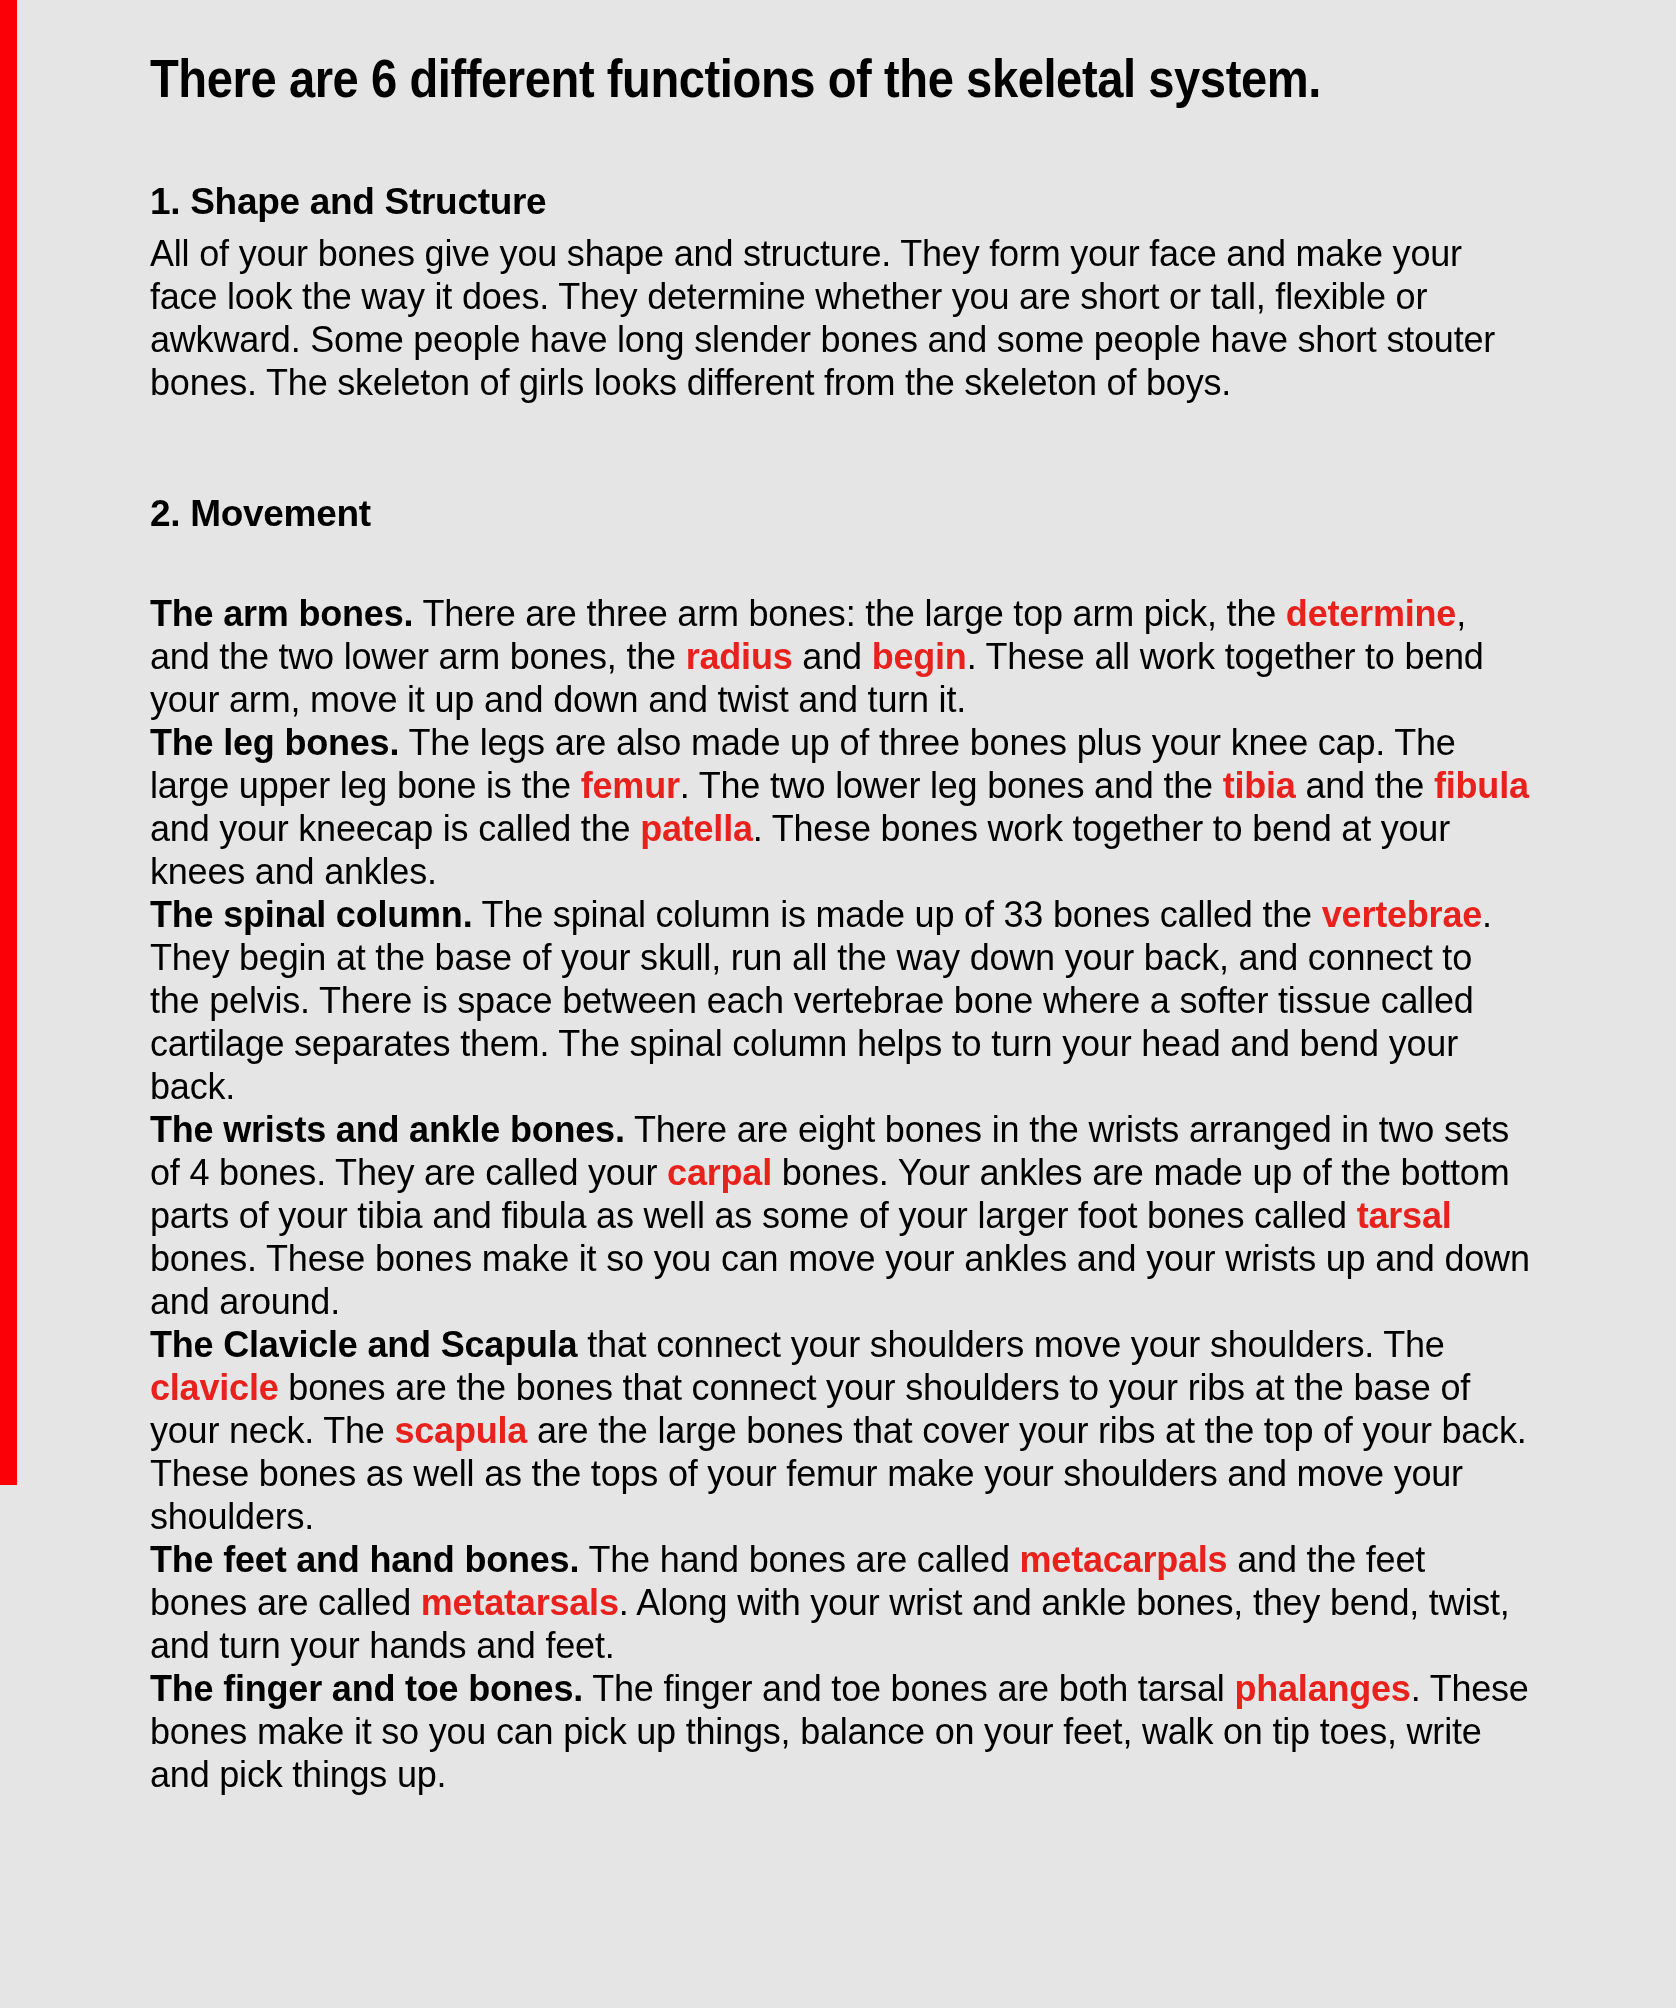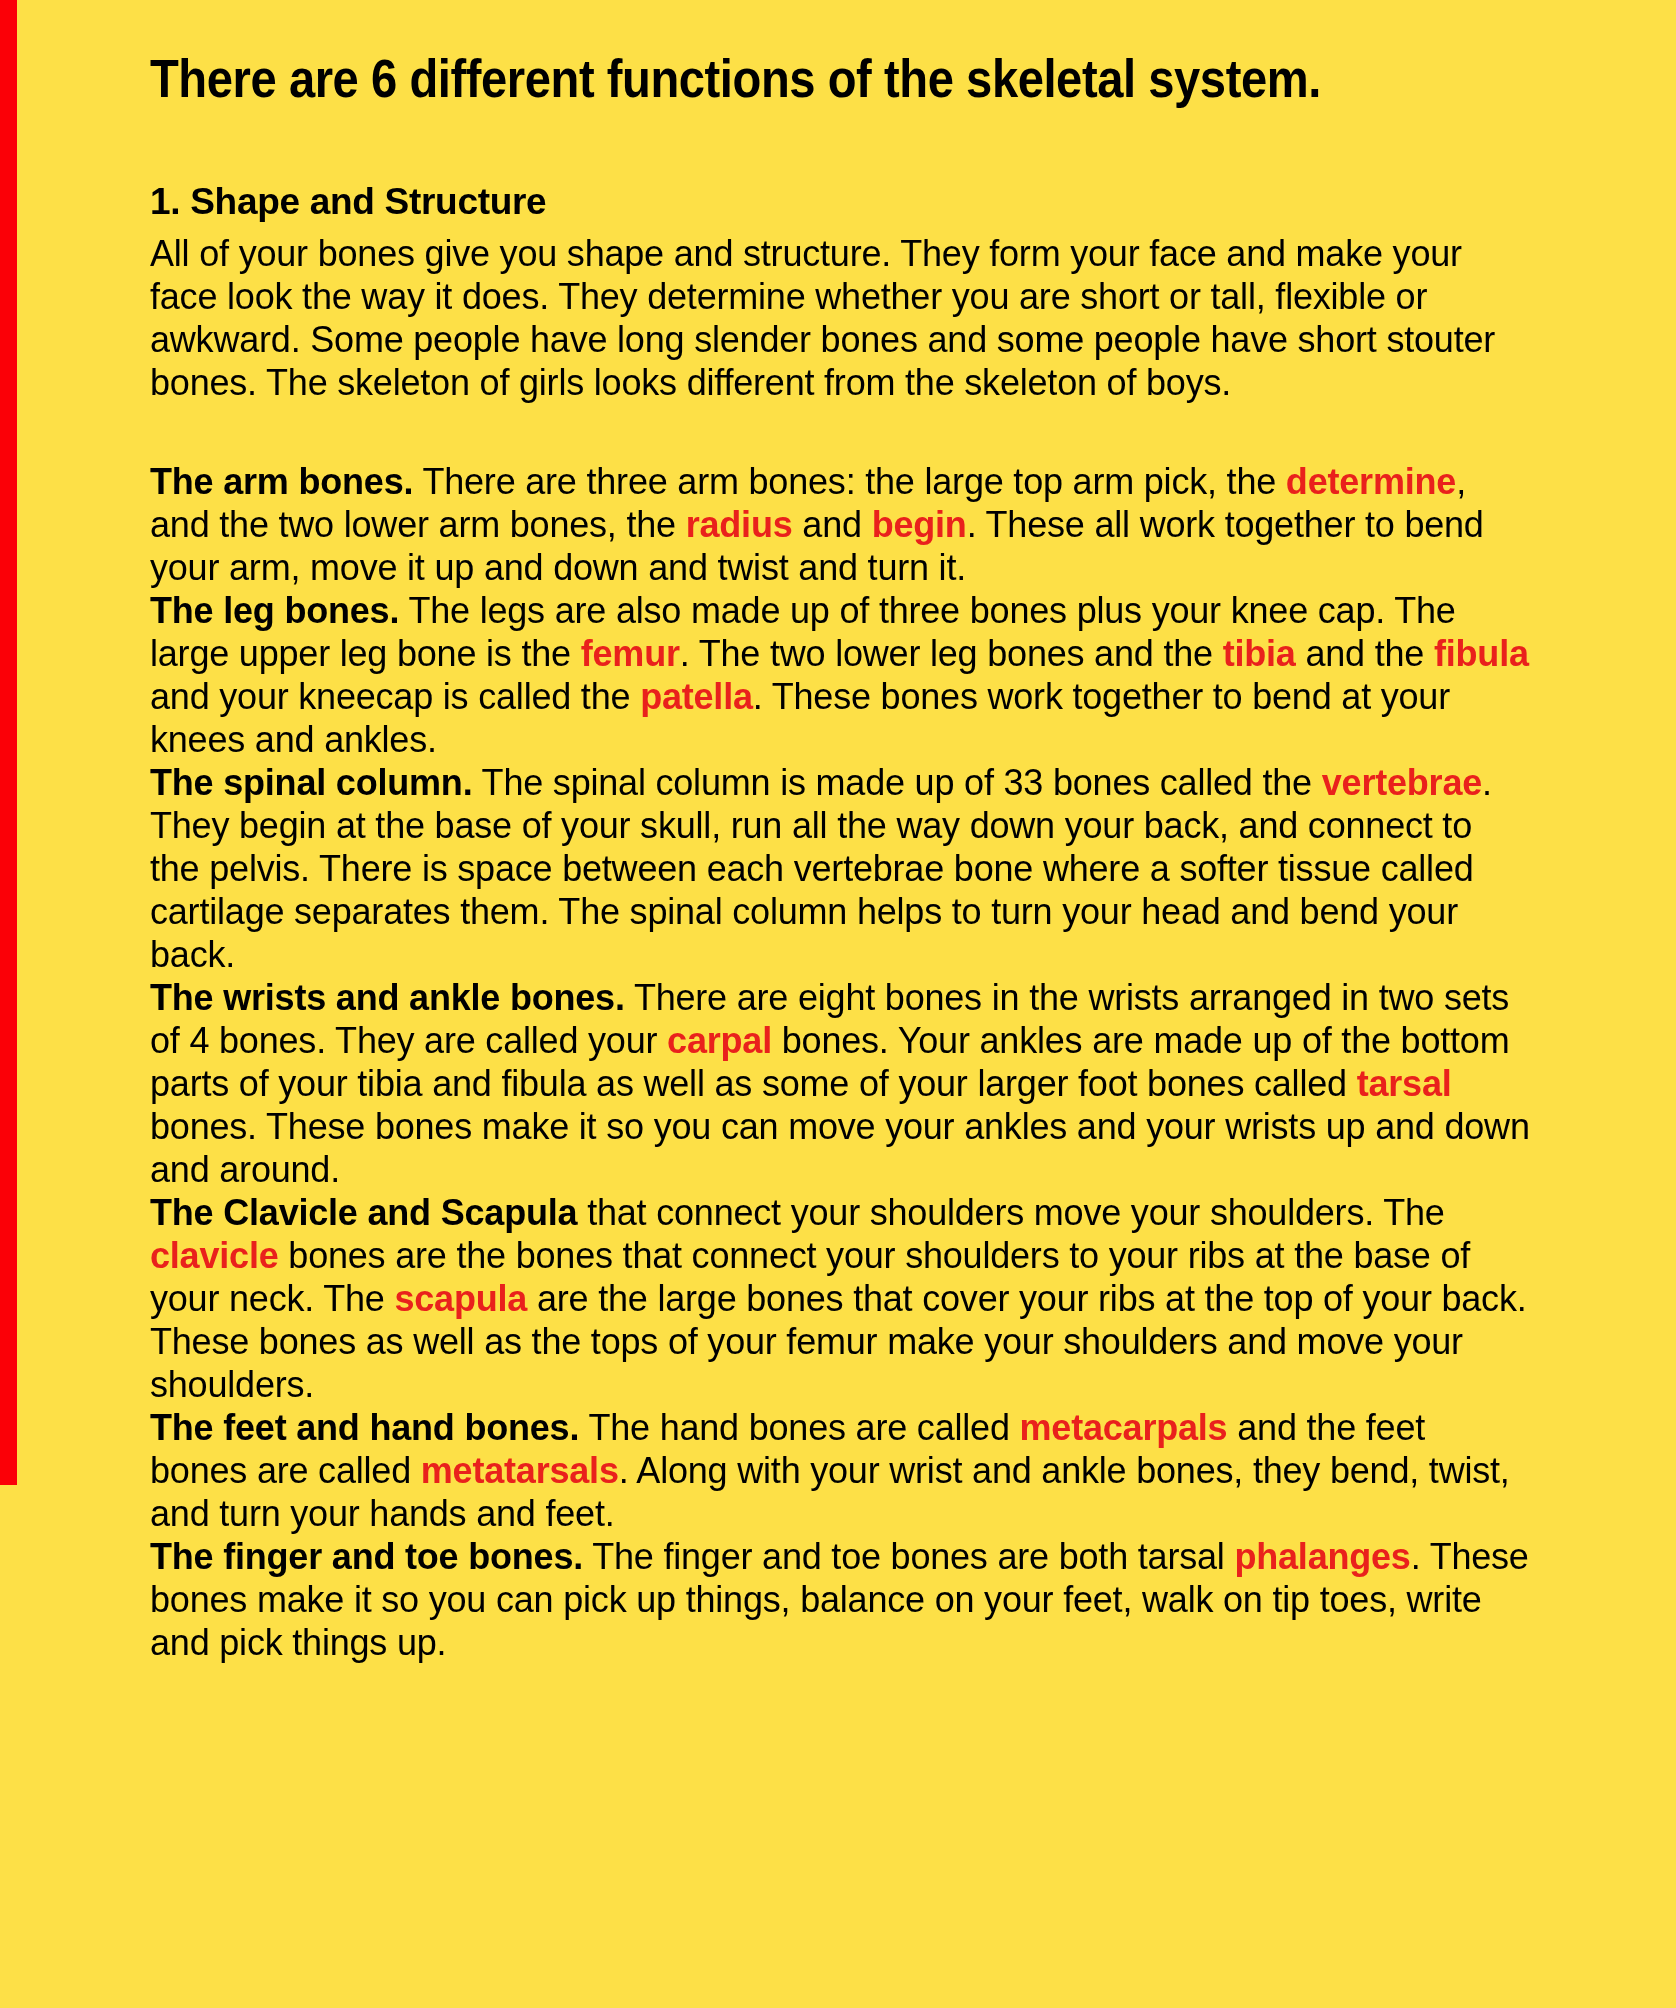--- a/index.html
+++ b/index.html
@@ -1,20 +1,20 @@
 <!DOCTYPE html>
 <html style="--accent-red: #e9211c; --bar-red: #fb0007;"><head>
 <meta charset="utf-8">
 <style>
   html, body { margin: 0; padding: 0; background: #ffffff; }
   .page {
     position: relative;
     width: 1676px;
     height: 2008px;
-    background: #fde047;
+    background: #e5e5e5;
     overflow: hidden;
     font-family: "Liberation Sans", "DejaVu Sans", sans-serif;
     color: #000000;
   }
   .left-bar {
     position: absolute;
     left: 0;
     top: 0;
     width: 17px;
     height: 1485px;
@@ -64,20 +64,21 @@
   <div class="content">
 
     <h1 class="doc-title">There are 6 different functions of the skeletal system.</h1>
 
     <h2 class="section-heading">1. Shape and Structure</h2>
 
     <div class="body-text first">
       <p><span>All of your bones give you shape and structure. They form your face and make your face look the way it does. They determine whether you are short or tall, flexible or awkward. Some people have long slender bones and some people have short stouter bones. The skeleton of girls looks different from the skeleton of boys.</span></p>
     </div>
 
+    <h2 class="section-heading movement">2. Movement</h2>
 
     <div class="body-text movement-body">
       <p><span class="b">The arm bones.</span><span> There are three arm bones: the large top arm pick, the </span><span class="r">determine</span><span>, and the two lower arm bones, the </span><span class="r">radius</span><span> and </span><span class="r">begin</span><span>. These all work together to bend your arm, move it up and down and twist and turn it.</span></p>
       <p><span class="b">The leg bones.</span><span> The legs are also made up of three bones plus your knee cap. The large upper leg bone is the </span><span class="r">femur</span><span>. The two lower leg bones and the </span><span class="r">tibia</span><span> and the </span><span class="r">fibula</span><span> and your kneecap is called the </span><span class="r">patella</span><span>. These bones work together to bend at your knees and ankles.</span></p>
       <p><span class="b">The spinal column.</span><span> The spinal column is made up of 33 bones called the </span><span class="r">vertebrae</span><span>. They begin at the base of your skull, run all the way down your back, and connect to the pelvis. There is space between each vertebrae bone where a softer tissue called cartilage separates them. The spinal column helps to turn your head and bend your back.</span></p>
       <p><span class="b">The wrists and ankle bones.</span><span> There are eight bones in the wrists arranged in two sets of 4 bones. They are called your </span><span class="r">carpal</span><span> bones. Your ankles are made up of the bottom parts of your tibia and fibula as well as some of your larger foot bones called </span><span class="r">tarsal</span><span> bones. These bones make it so you can move your ankles and your wrists up and down and around.</span></p>
       <p><span class="b">The Clavicle and Scapula</span><span> that connect your shoulders move your shoulders. The </span><span class="r">clavicle</span><span> bones are the bones that connect your shoulders to your ribs at the base of your neck. The </span><span class="r">scapula</span><span> are the large bones that cover your ribs at the top of your back. These bones as well as the tops of your femur make your shoulders and move your shoulders.</span></p>
       <p><span class="b">The feet and hand bones.</span><span> The hand bones are called </span><span class="r">metacarpals</span><span> and the feet bones are called </span><span class="r">metatarsals</span><span>. Along with your  wrist and ankle bones, they bend, twist, and turn your hands and feet.</span></p>
       <p><span class="b">The finger and toe bones.</span><span> The finger and toe bones are both tarsal </span><span class="r">phalanges</span><span>. These bones make it so you can pick up things, balance on your feet, walk on tip toes, write and pick things up.</span></p>
     </div>

